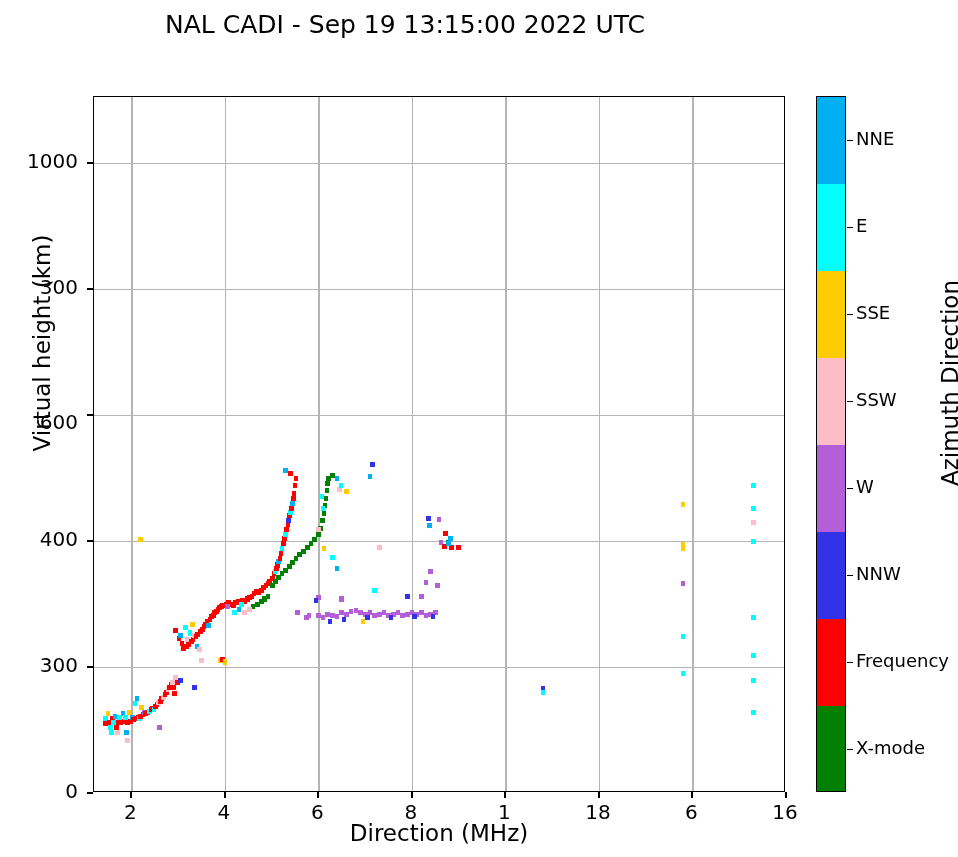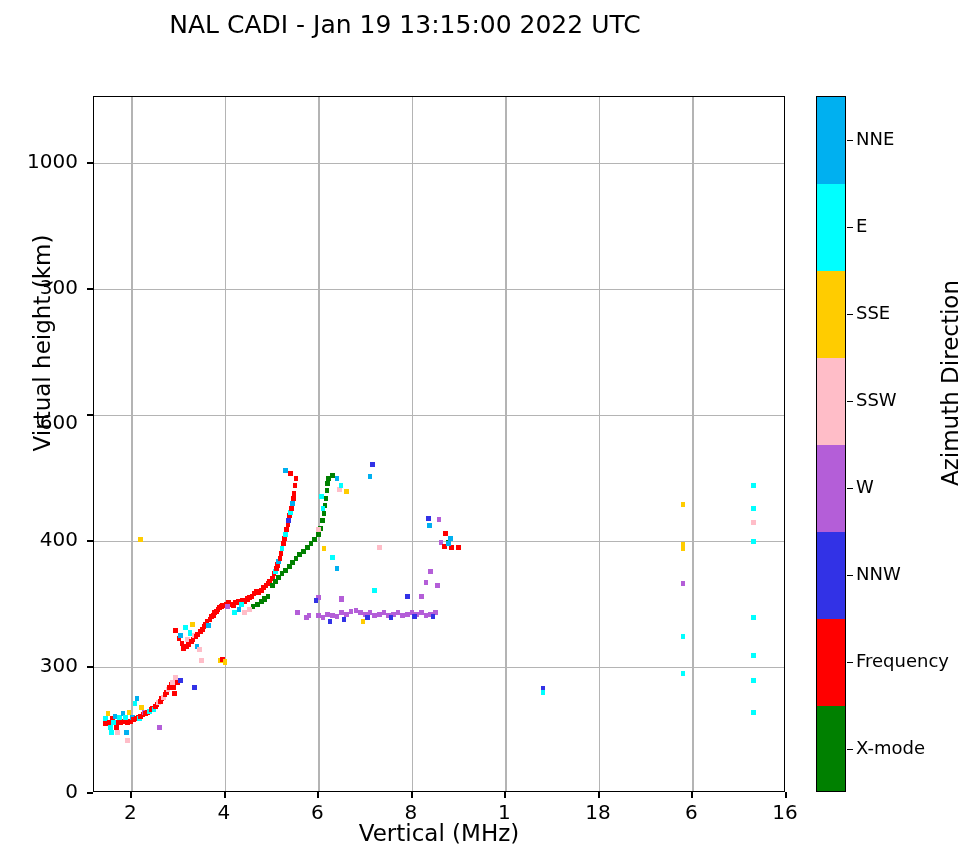--- a/index.html
+++ b/index.html
@@ -47,21 +47,21 @@
   .cb-tick{position:absolute;left:847px;width:6px;height:1.6px;background:#000;}
   .cb-lab{position:absolute;left:856px;font-size:18px;white-space:nowrap;color:#000;}
   #cbarlabel{
     position:absolute;left:800px;top:370px;width:300px;text-align:center;
     font-size:23px;transform:rotate(-90deg);color:#000;
   }
 </style>
 </head>
 <body>
 
-<div id="title">NAL CADI - Jan 19 13:15:00 2022 UTC</div>
+<div id="title">NAL CADI - Sep 19 13:15:00 2022 UTC</div>
 
 <div id="plot">
   <div id="grid">
       <div class="gl-v" style="left: 37.4054px;"></div>
       <div class="gl-v" style="left: 130.919px;"></div>
       <div class="gl-v" style="left: 224.432px;"></div>
       <div class="gl-v" style="left: 317.946px;"></div>
       <div class="gl-v" style="left: 411.459px;"></div>
       <div class="gl-v" style="left: 504.973px;"></div>
       <div class="gl-v" style="left: 598.486px;"></div>
@@ -359,21 +359,21 @@
     <div class="tick-y" style="top: 540.054px;"></div>
     <div class="tlab-y" style="left: 8px; top: 527.054px;">400</div>
     <div class="tick-y" style="top: 414.081px;"></div>
     <div class="tlab-y" style="left: 8px; top: 410px;">600</div>
     <div class="tick-y" style="top: 288.109px;"></div>
     <div class="tlab-y" style="left: 8px; top: 275.109px;">300</div>
     <div class="tick-y" style="top: 162.136px;"></div>
     <div class="tlab-y" style="left: 8px; top: 149.136px;">1000</div>
   </div>
 
-<div id="xlabel">Vertical (MHz)</div>
+<div id="xlabel">Direction (MHz)</div>
 <div id="ylabel">Virtual height (km)</div>
 
 <div id="cbar">
     <div class="cb-seg" style="height: 87px; background: rgb(0, 176, 240);"></div>
     <div class="cb-seg" style="height: 87px; background: rgb(0, 255, 255);"></div>
     <div class="cb-seg" style="height: 87px; background: rgb(255, 204, 0);"></div>
     <div class="cb-seg" style="height: 87px; background: rgb(255, 189, 200);"></div>
     <div class="cb-seg" style="height: 87px; background: rgb(180, 94, 216);"></div>
     <div class="cb-seg" style="height: 87px; background: rgb(50, 50, 230);"></div>
     <div class="cb-seg" style="height: 87px; background: rgb(255, 0, 0);"></div>

